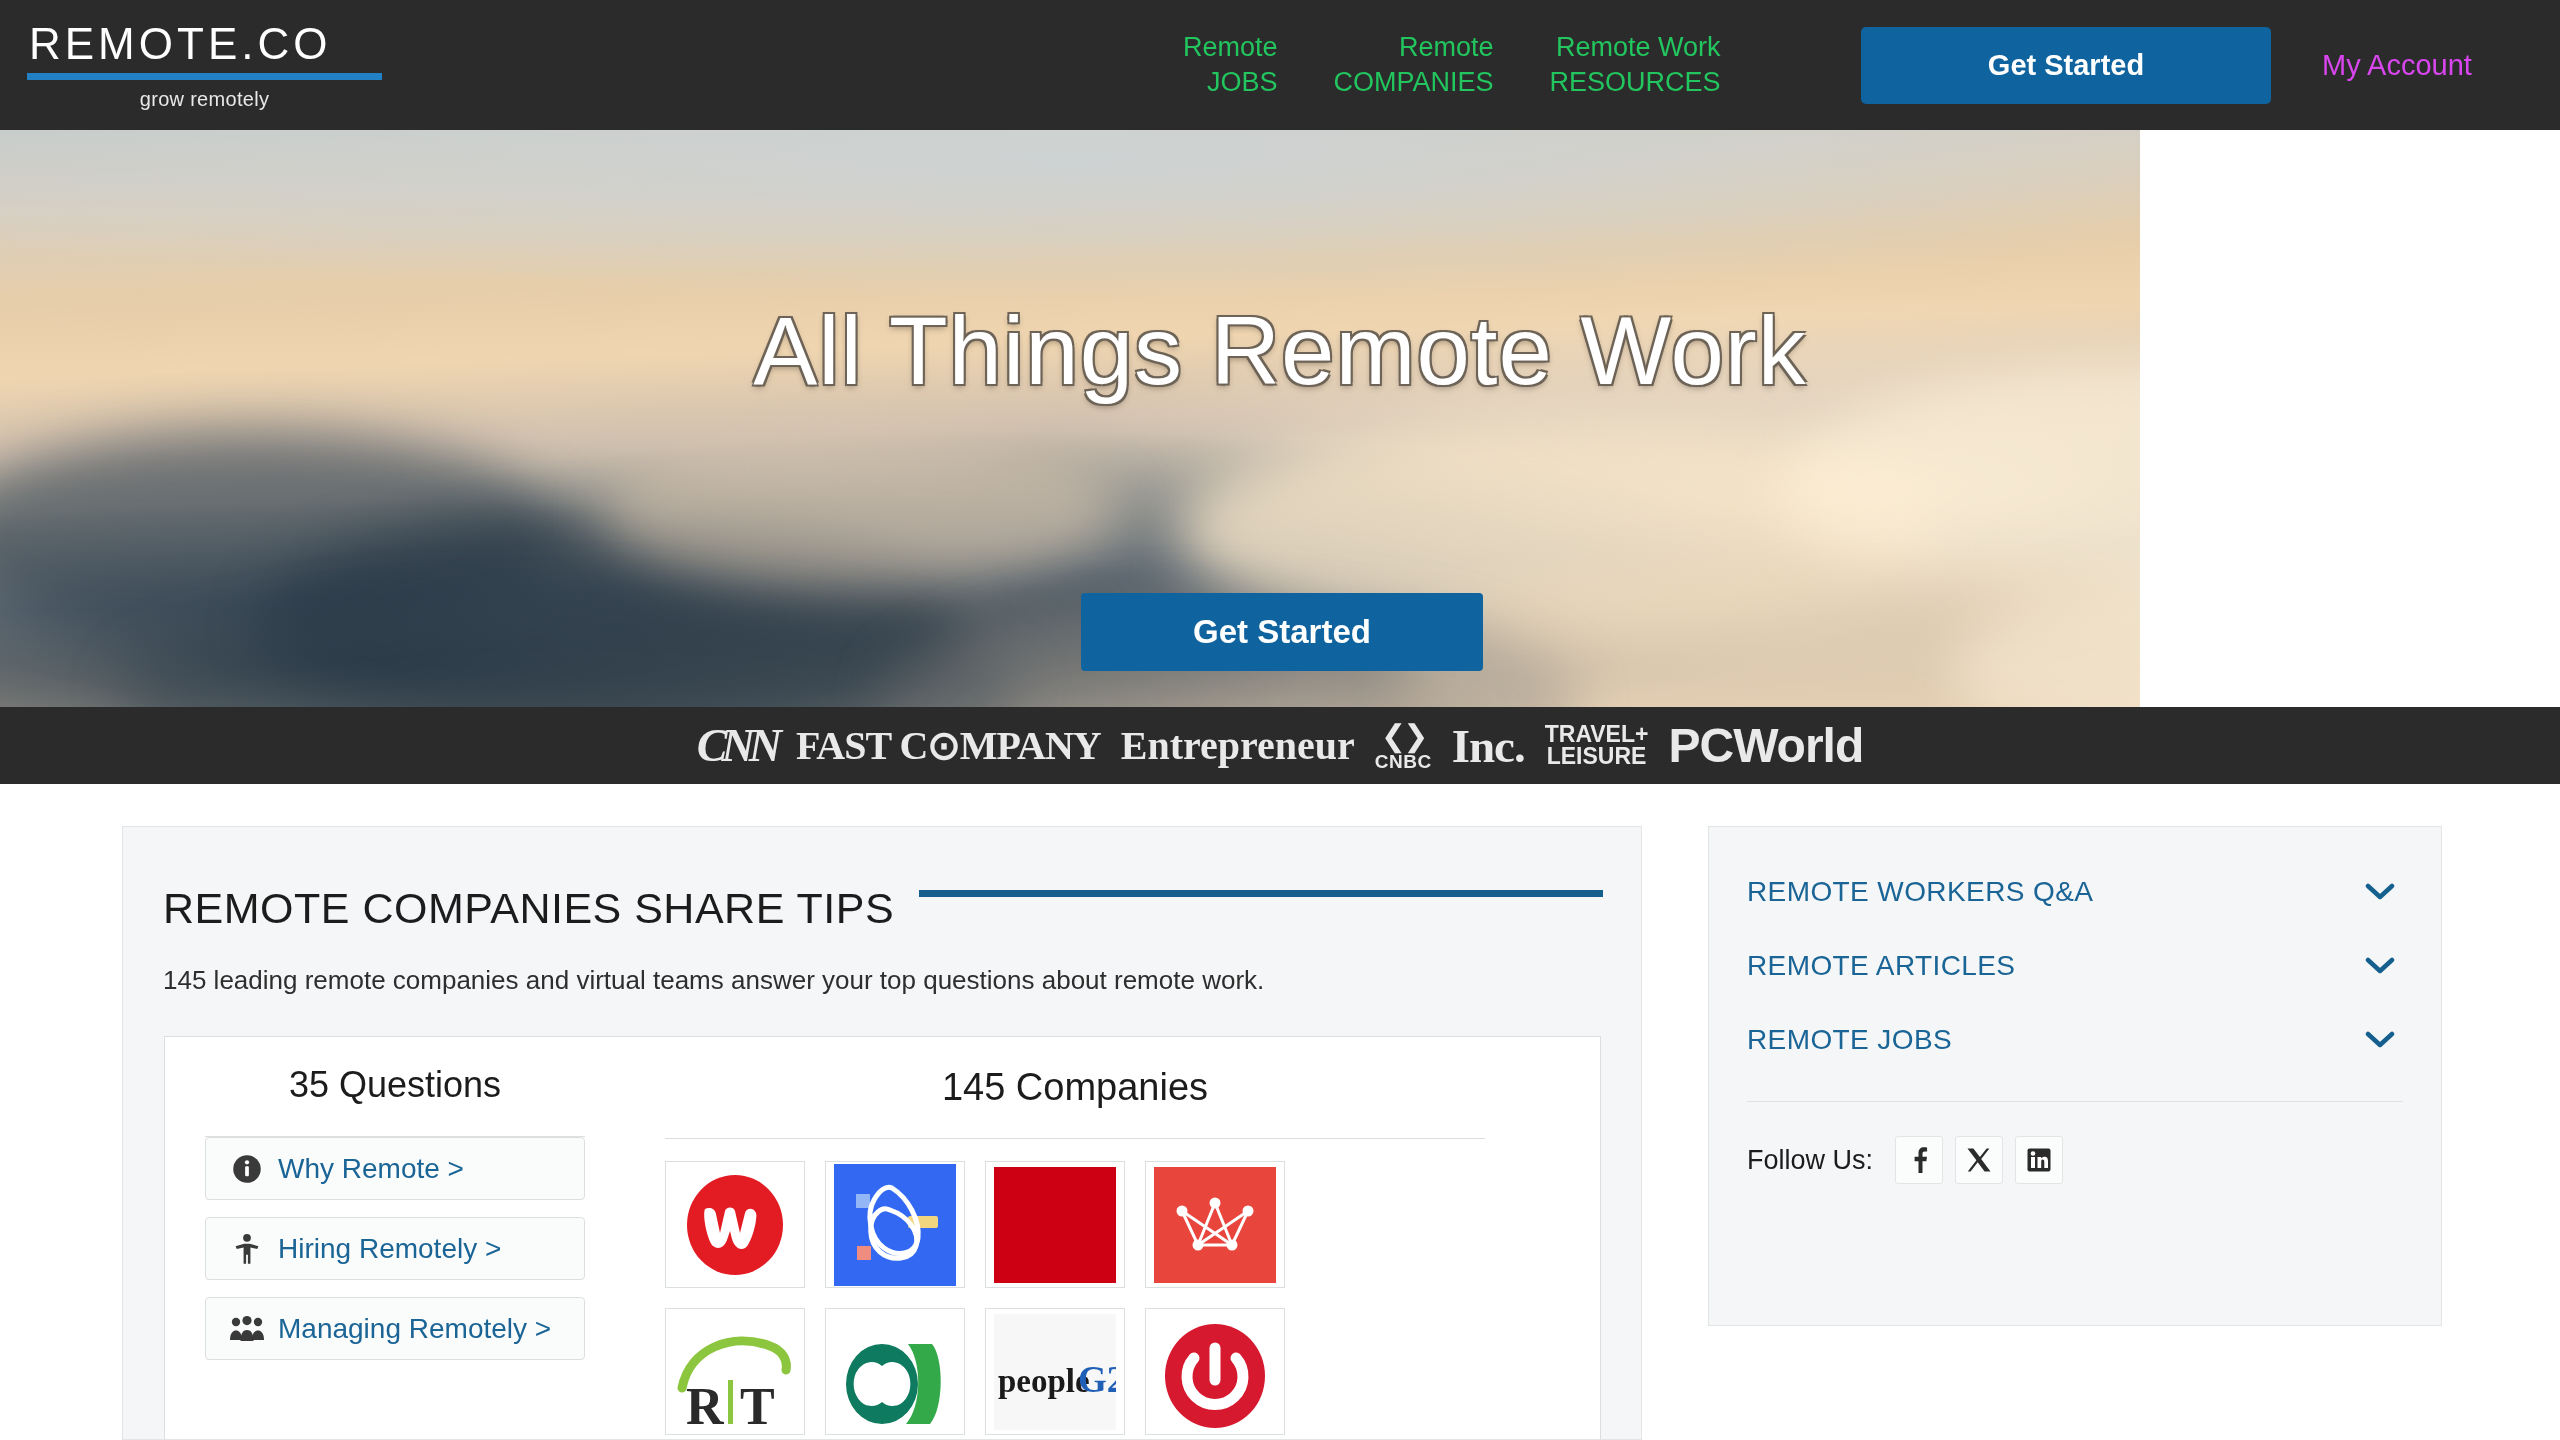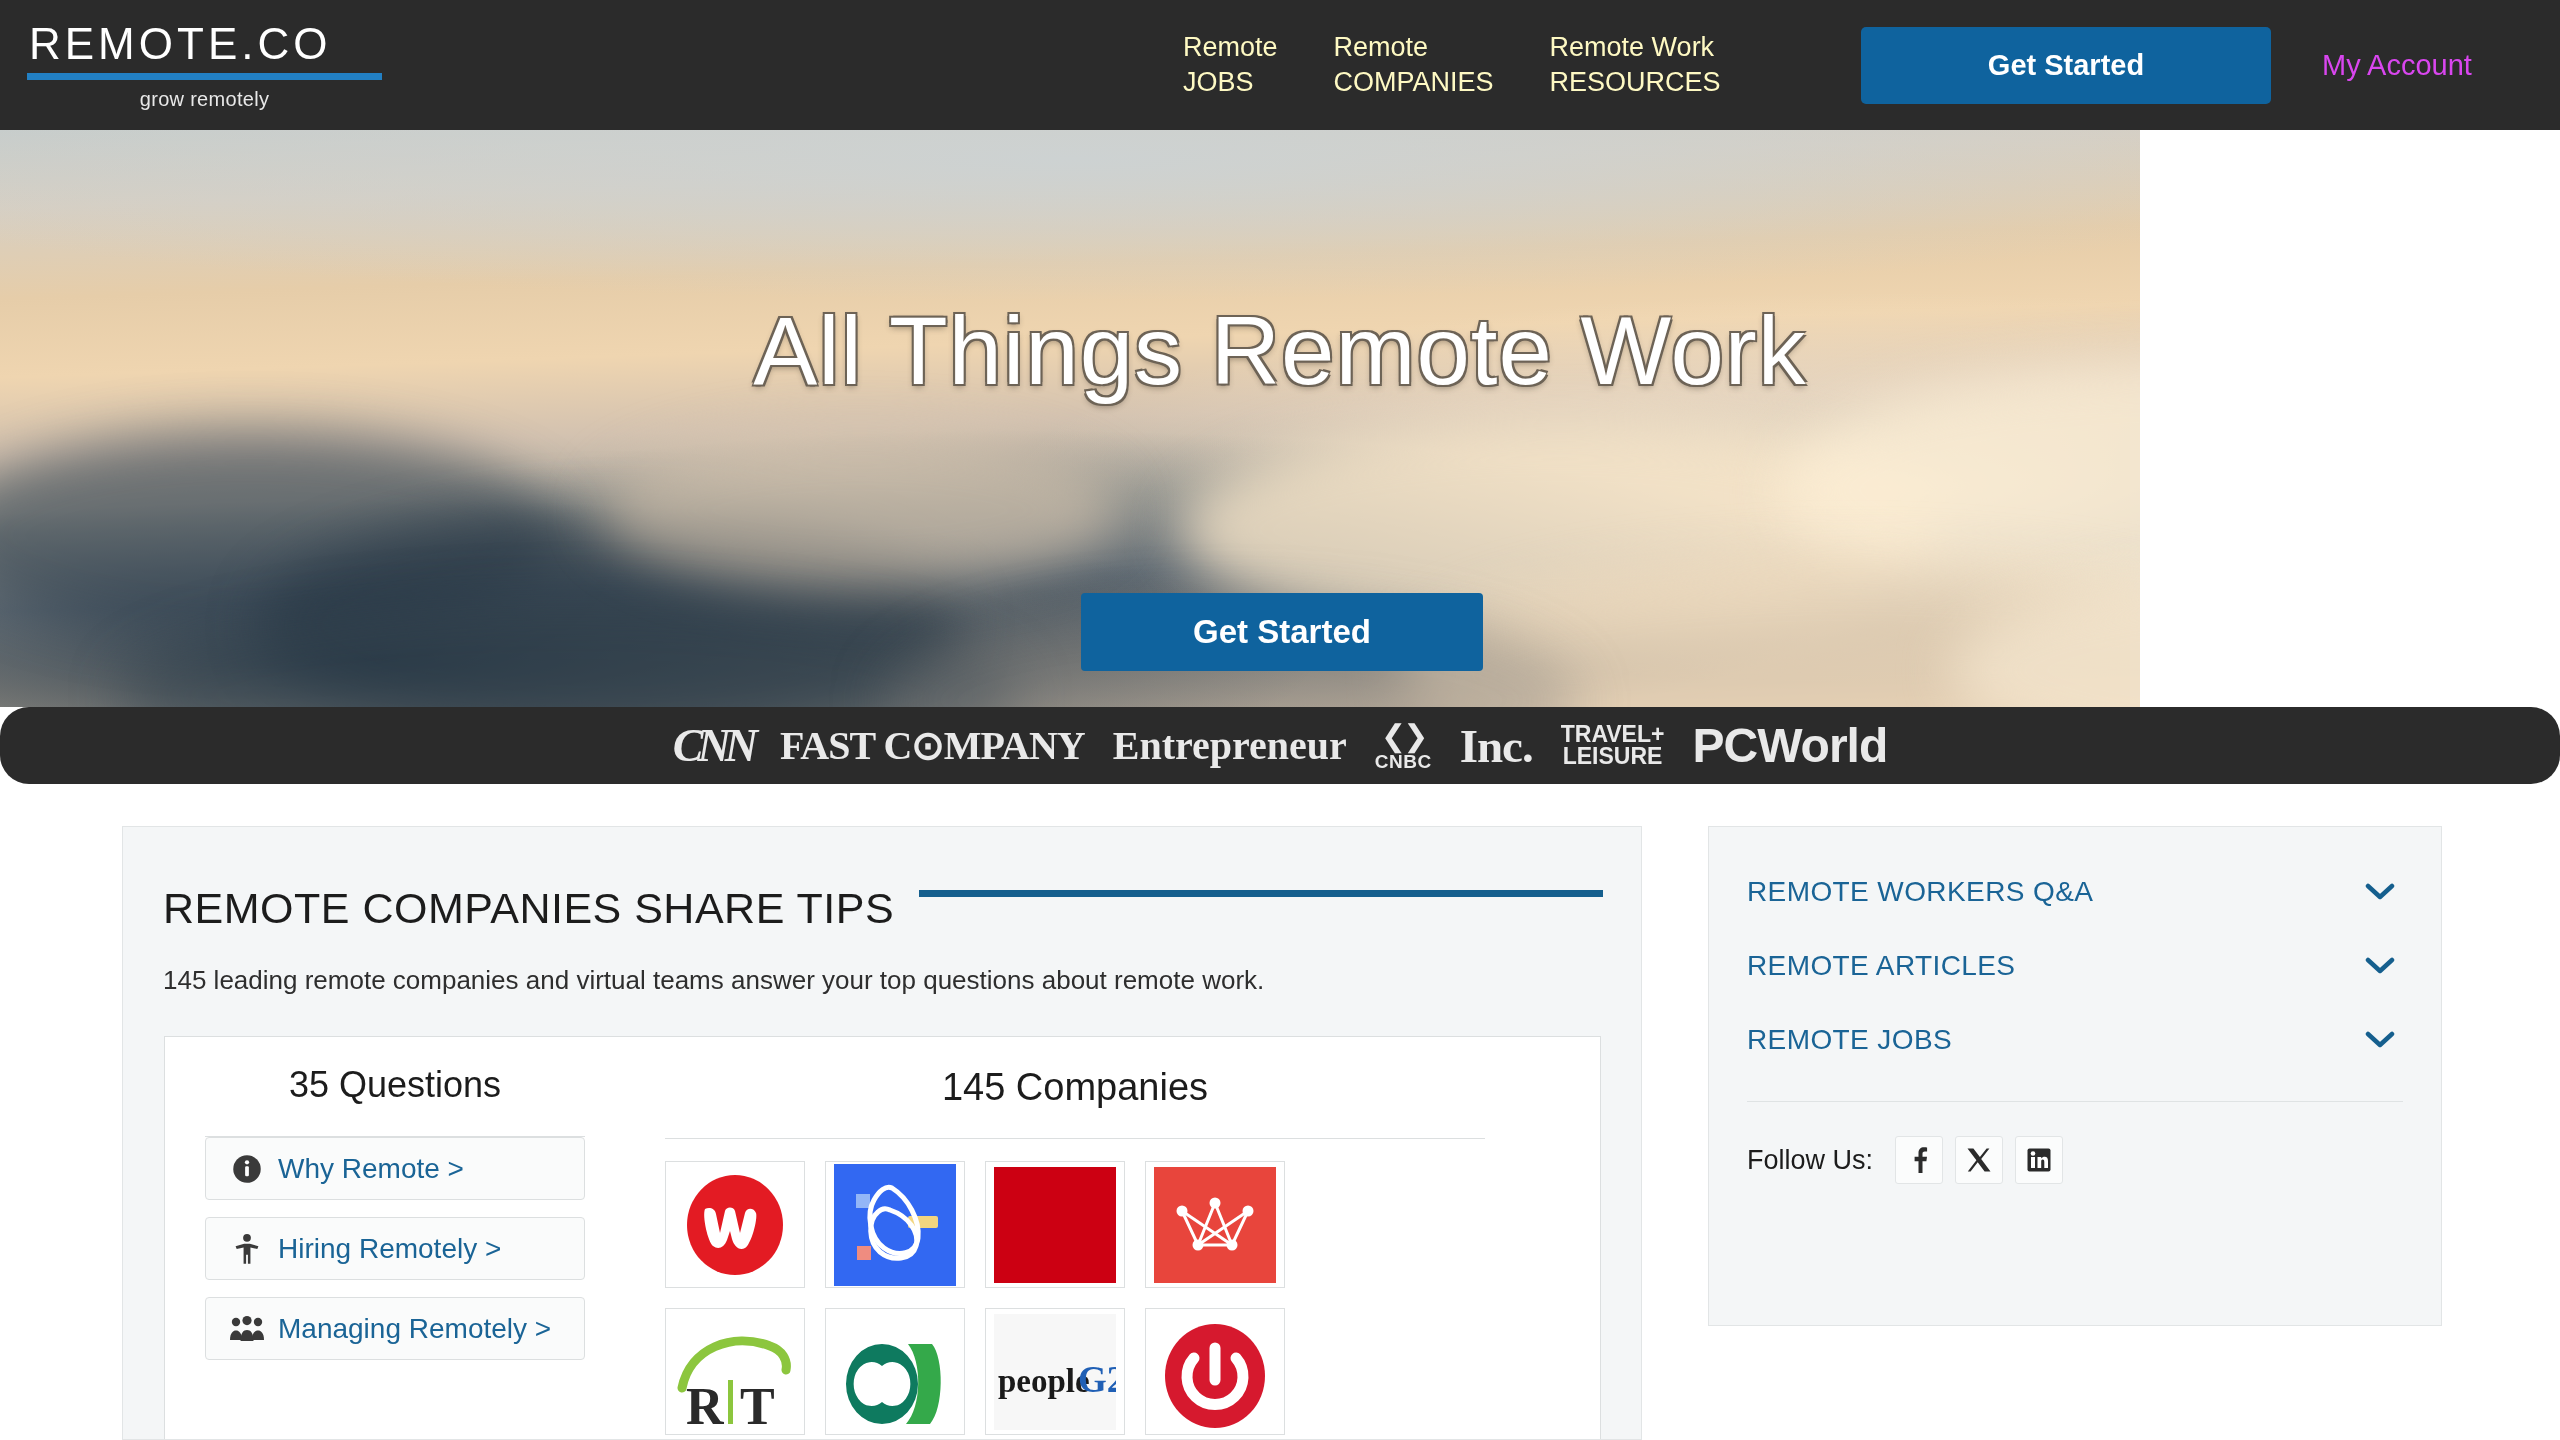--- a/index.html
+++ b/index.html
@@ -34,22 +34,22 @@
     font-size: 20px; color: #e8e8e8;
     text-align: center; margin-top: 8px;
     letter-spacing: 0.3px; width: 355px;
   }
 
   .nav-main {
     position: absolute; left: 1155px; top: 0;
     height: 130px; display: flex; align-items: center;
   }
   .nav-item {
-    color: #fef9c3; font-size: 27px;
-    line-height: 1.28; text-align: left;
+    color: #22c55e; font-size: 27px;
+    line-height: 1.28; text-align: right;
     padding: 0 28px; cursor: pointer;
     white-space: nowrap;
   }
   .nav-item .l1 { display: block; }
   .nav-item .l2 { display: block; }
 
   .btn-getstarted-nav {
     position: absolute; left: 1861px; top: 27px;
     width: 410px; height: 77px;
     background: #0f639e; border: none; border-radius: 5px;
@@ -121,22 +121,21 @@
     font-family: "Liberation Sans", sans-serif;
     cursor: pointer;
   }
 
   
   .pressband {
     position: absolute; top: 707px; left: 0;
     width: 2560px; height: 77px;
     background: #2b2b2b;
     display: flex; align-items: center; justify-content: center;
-    gap: 28px;
-    border-radius: 29px;
+    gap: 20px;
   }
   .press-logo {
     color: #e9e9e9;
     display: flex; align-items: center;
     white-space: nowrap;
   }
   .pl-cnn { font-family: "Liberation Serif", serif; font-size: 46px; font-weight: bold; letter-spacing: -6px; font-style: italic; }
   .pl-fast { font-family: "Liberation Serif", serif; font-size: 40px; font-weight: bold; letter-spacing: -1px; }
   .pl-ent { font-family: "Liberation Serif", serif; font-size: 40px; font-weight: bold; }
   .pl-cnbc { display: flex; flex-direction: column; align-items: center; line-height: 1; }

